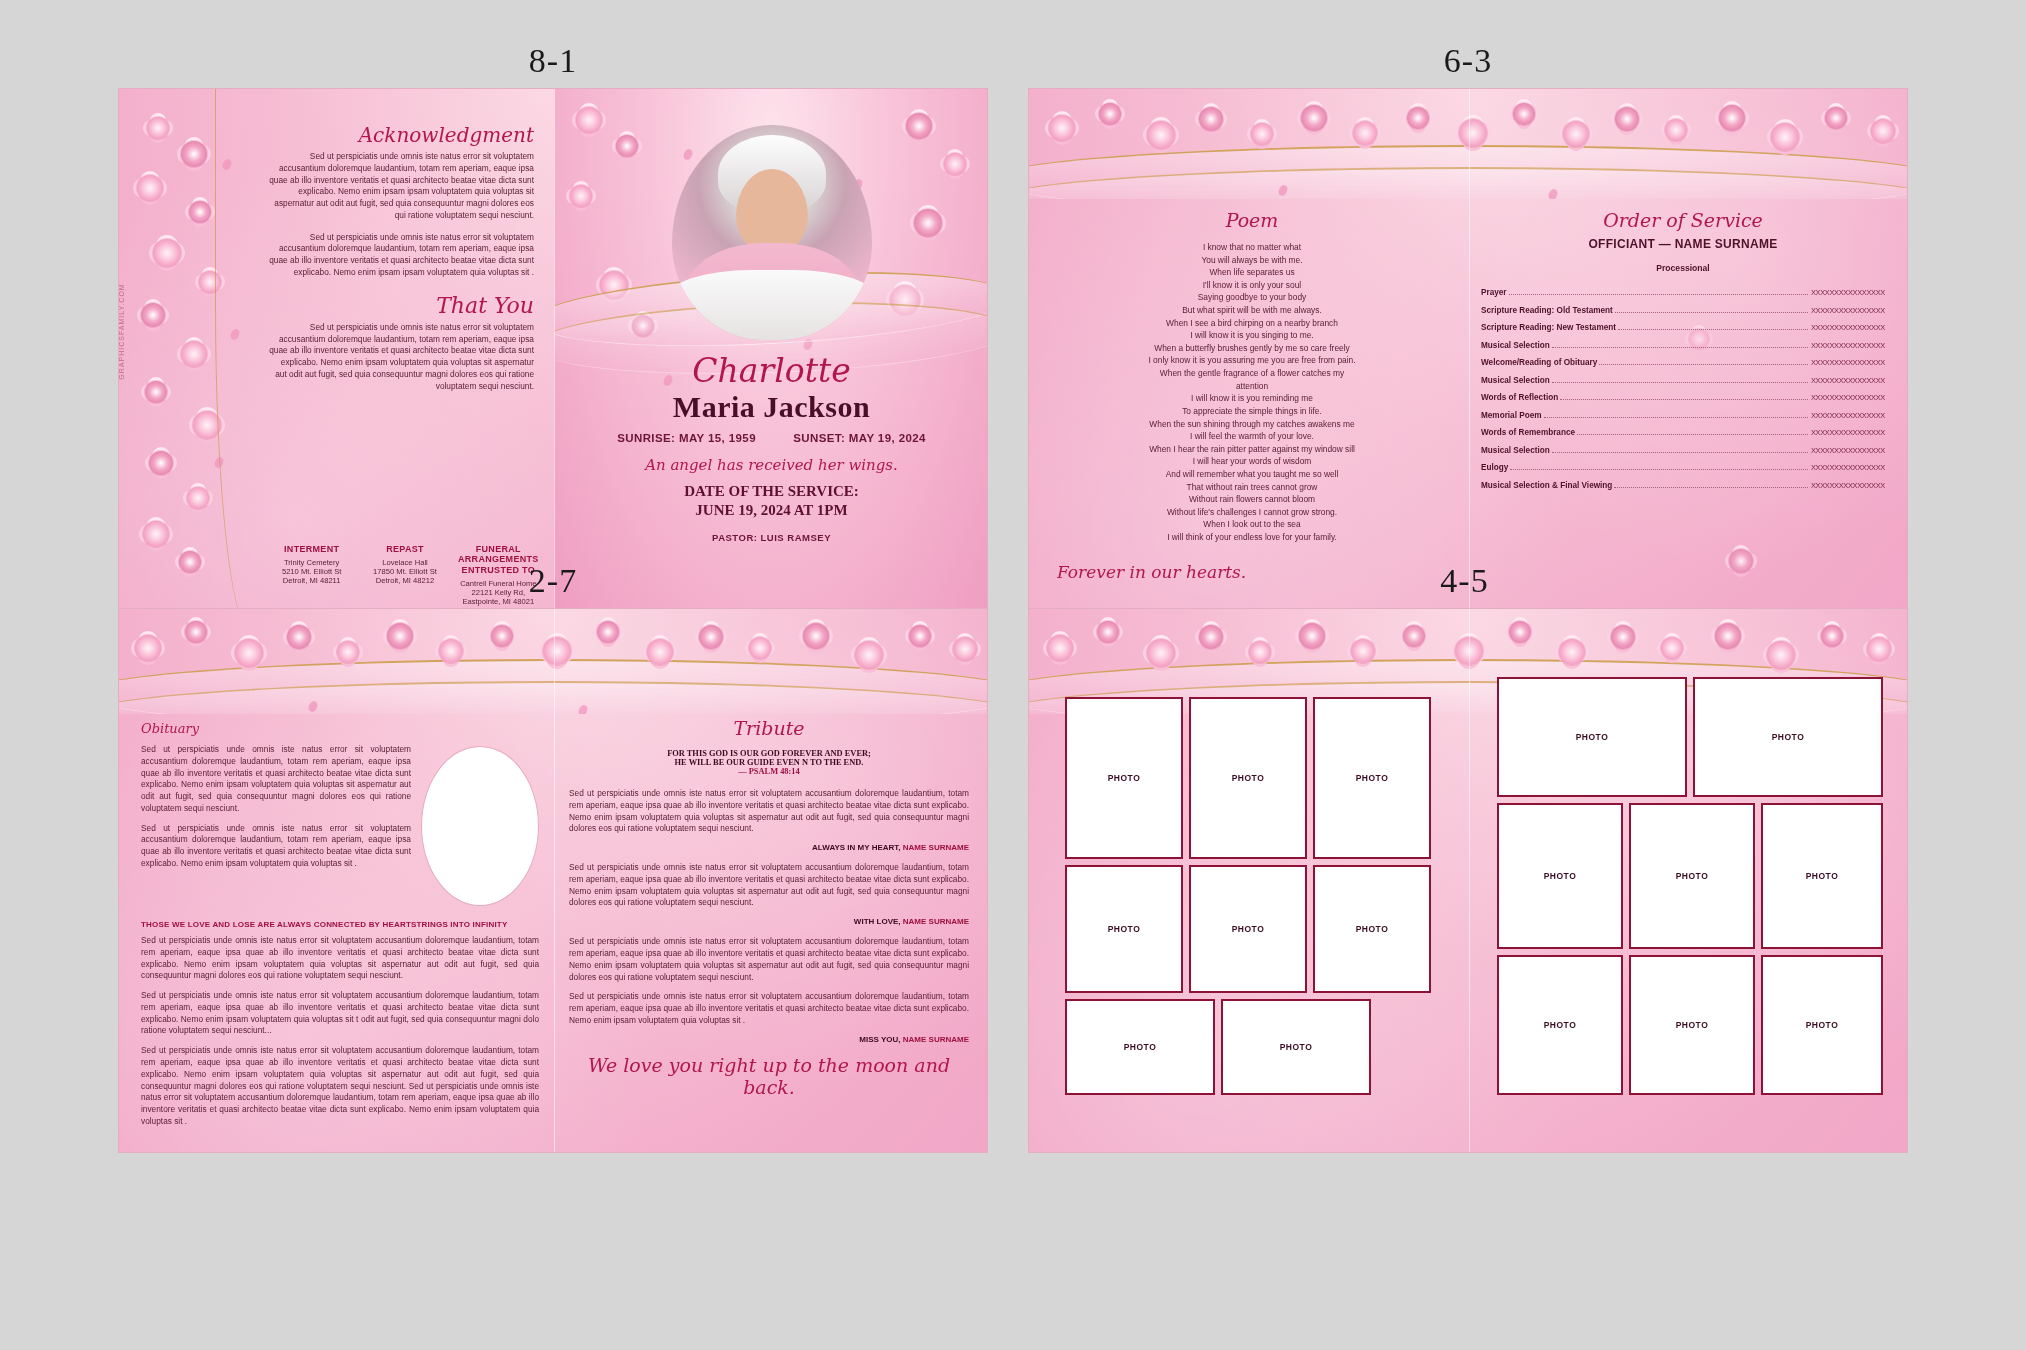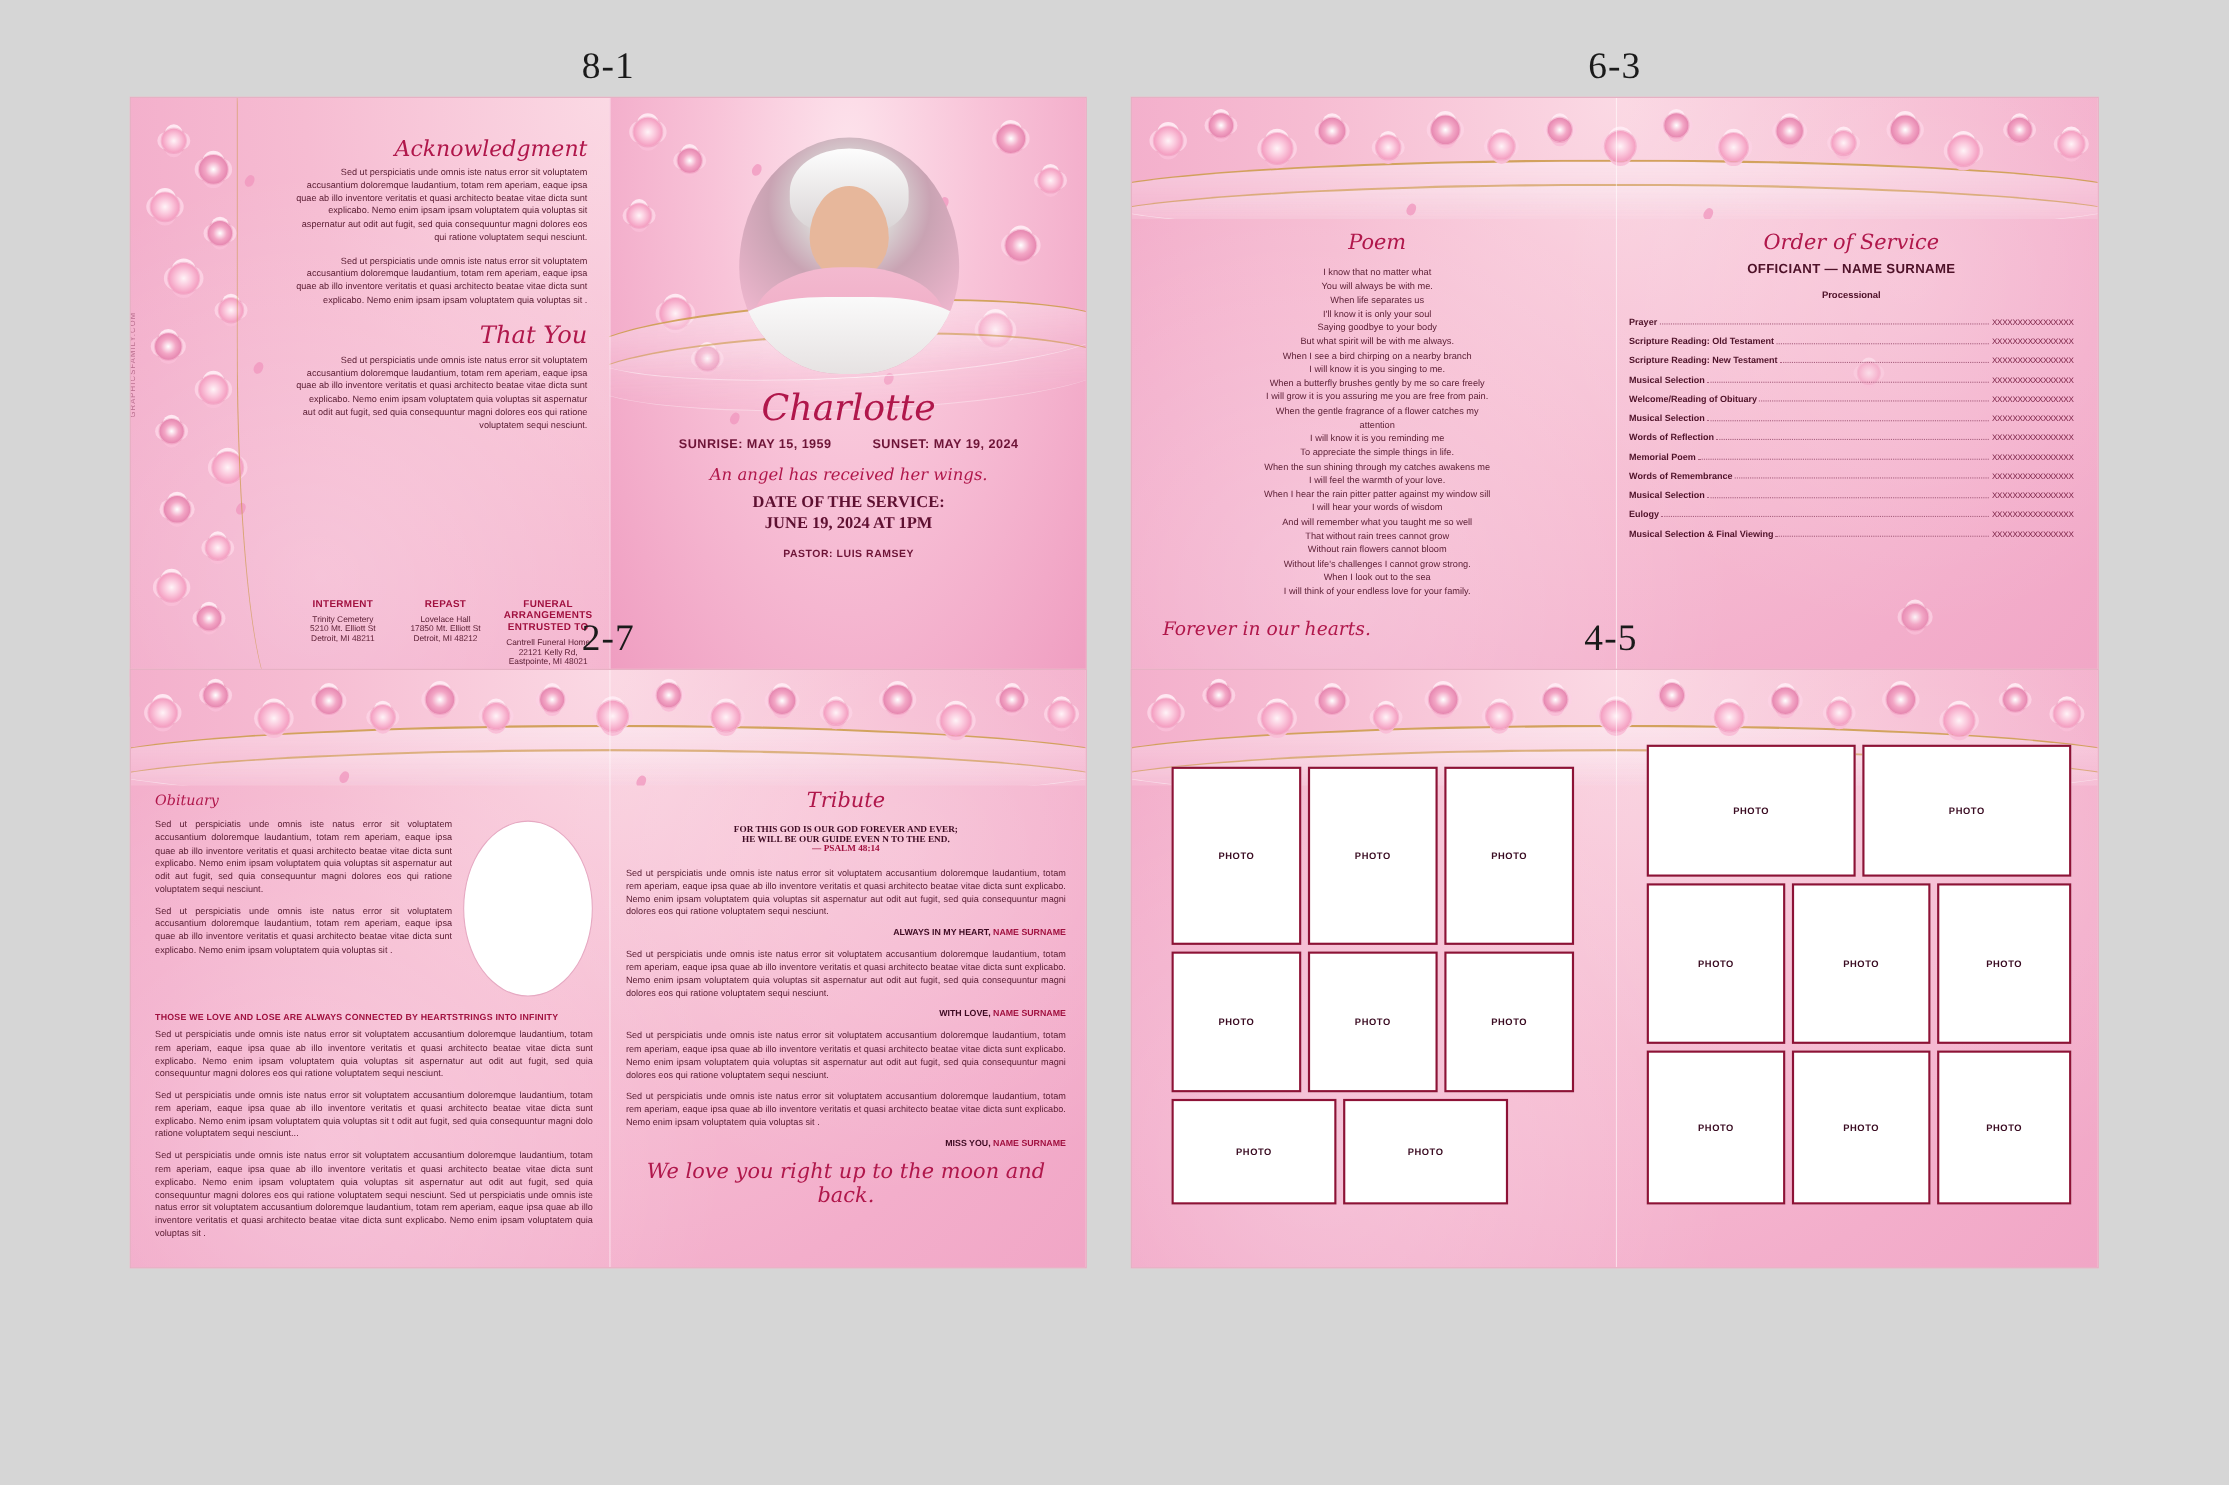--- a/index.html
+++ b/index.html
@@ -244,20 +244,21 @@
 
     <div class="portrait">
       <div class="hair"></div>
         <div class="face"></div>
         <div class="scarf"></div>
         <div class="jacket"></div>
     </div>
 
     <div style="position:absolute;left:20px;right:20px;top:262px;">
       <div class="script name-script">Charlotte</div>
+      <div class="name-block">Maria Jackson</div>
       <div style="height:8px;"></div>
       <div class="dates">
         <span>SUNRISE: MAY 15, 1959</span>
         <span style="display:inline-block;width:30px;"></span>
         <span>SUNSET: MAY 19, 2024</span>
       </div>
       <div style="height:12px;"></div>
       <div class="script" style="font-size:15px;text-align:center;">An angel has received her wings.</div>
       <div style="height:8px;"></div>
       <div class="dos">
@@ -308,21 +309,21 @@
     <div id="poem-lines">
         <div class="poem-line">I know that no matter what</div>
         <div class="poem-line">You will always be with me.</div>
         <div class="poem-line">When life separates us</div>
         <div class="poem-line">I'll know it is only your soul</div>
         <div class="poem-line">Saying goodbye to your body</div>
         <div class="poem-line">But what spirit will be with me always.</div>
         <div class="poem-line">When I see a bird chirping on a nearby branch</div>
         <div class="poem-line">I will know it is you singing to me.</div>
         <div class="poem-line">When a butterfly brushes gently by me so care freely</div>
-        <div class="poem-line">I will grow it is you assuring me you are free from pain.</div>
+        <div class="poem-line">I only know it is you assuring me you are free from pain.</div>
         <div class="poem-line">When the gentle fragrance of a flower catches my</div>
         <div class="poem-line">attention</div>
         <div class="poem-line">I will know it is you reminding me</div>
         <div class="poem-line">To appreciate the simple things in life.</div>
         <div class="poem-line">When the sun shining through my catches awakens me</div>
         <div class="poem-line">I will feel the warmth of your love.</div>
         <div class="poem-line">When I hear the rain pitter patter against my window sill</div>
         <div class="poem-line">I will hear your words of wisdom</div>
         <div class="poem-line">And will remember what you taught me so well</div>
         <div class="poem-line">That without rain trees cannot grow</div>

